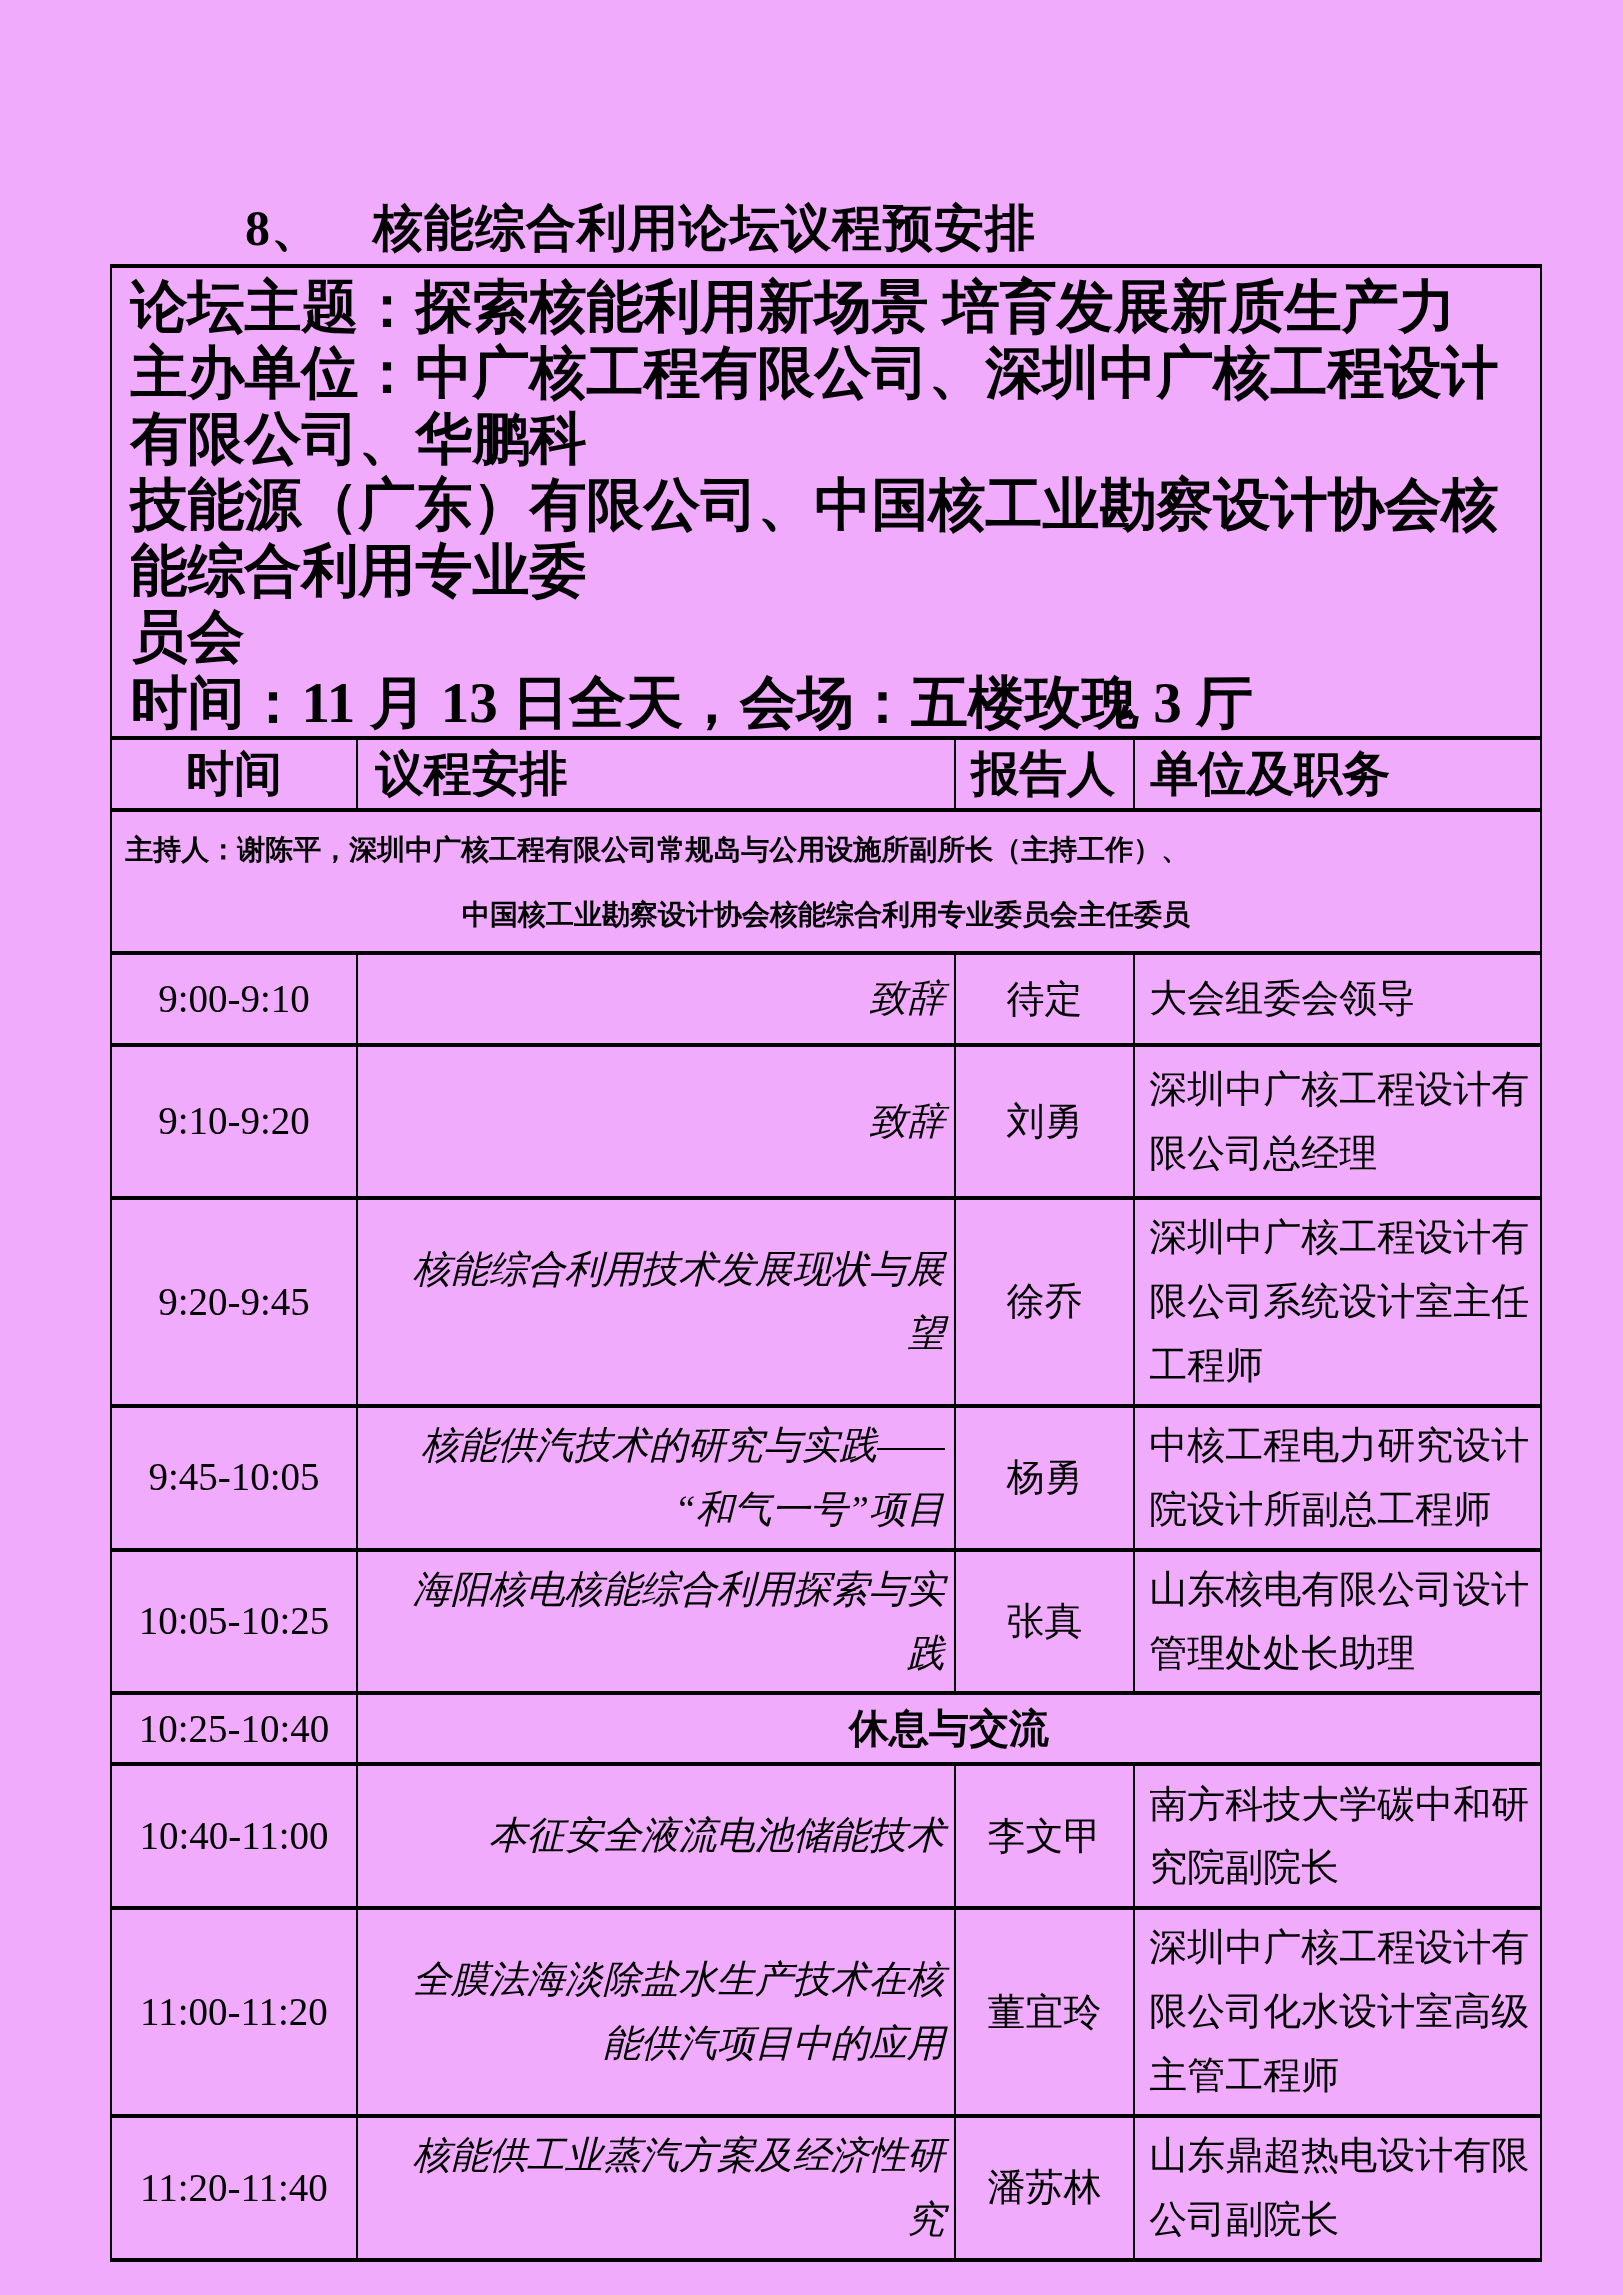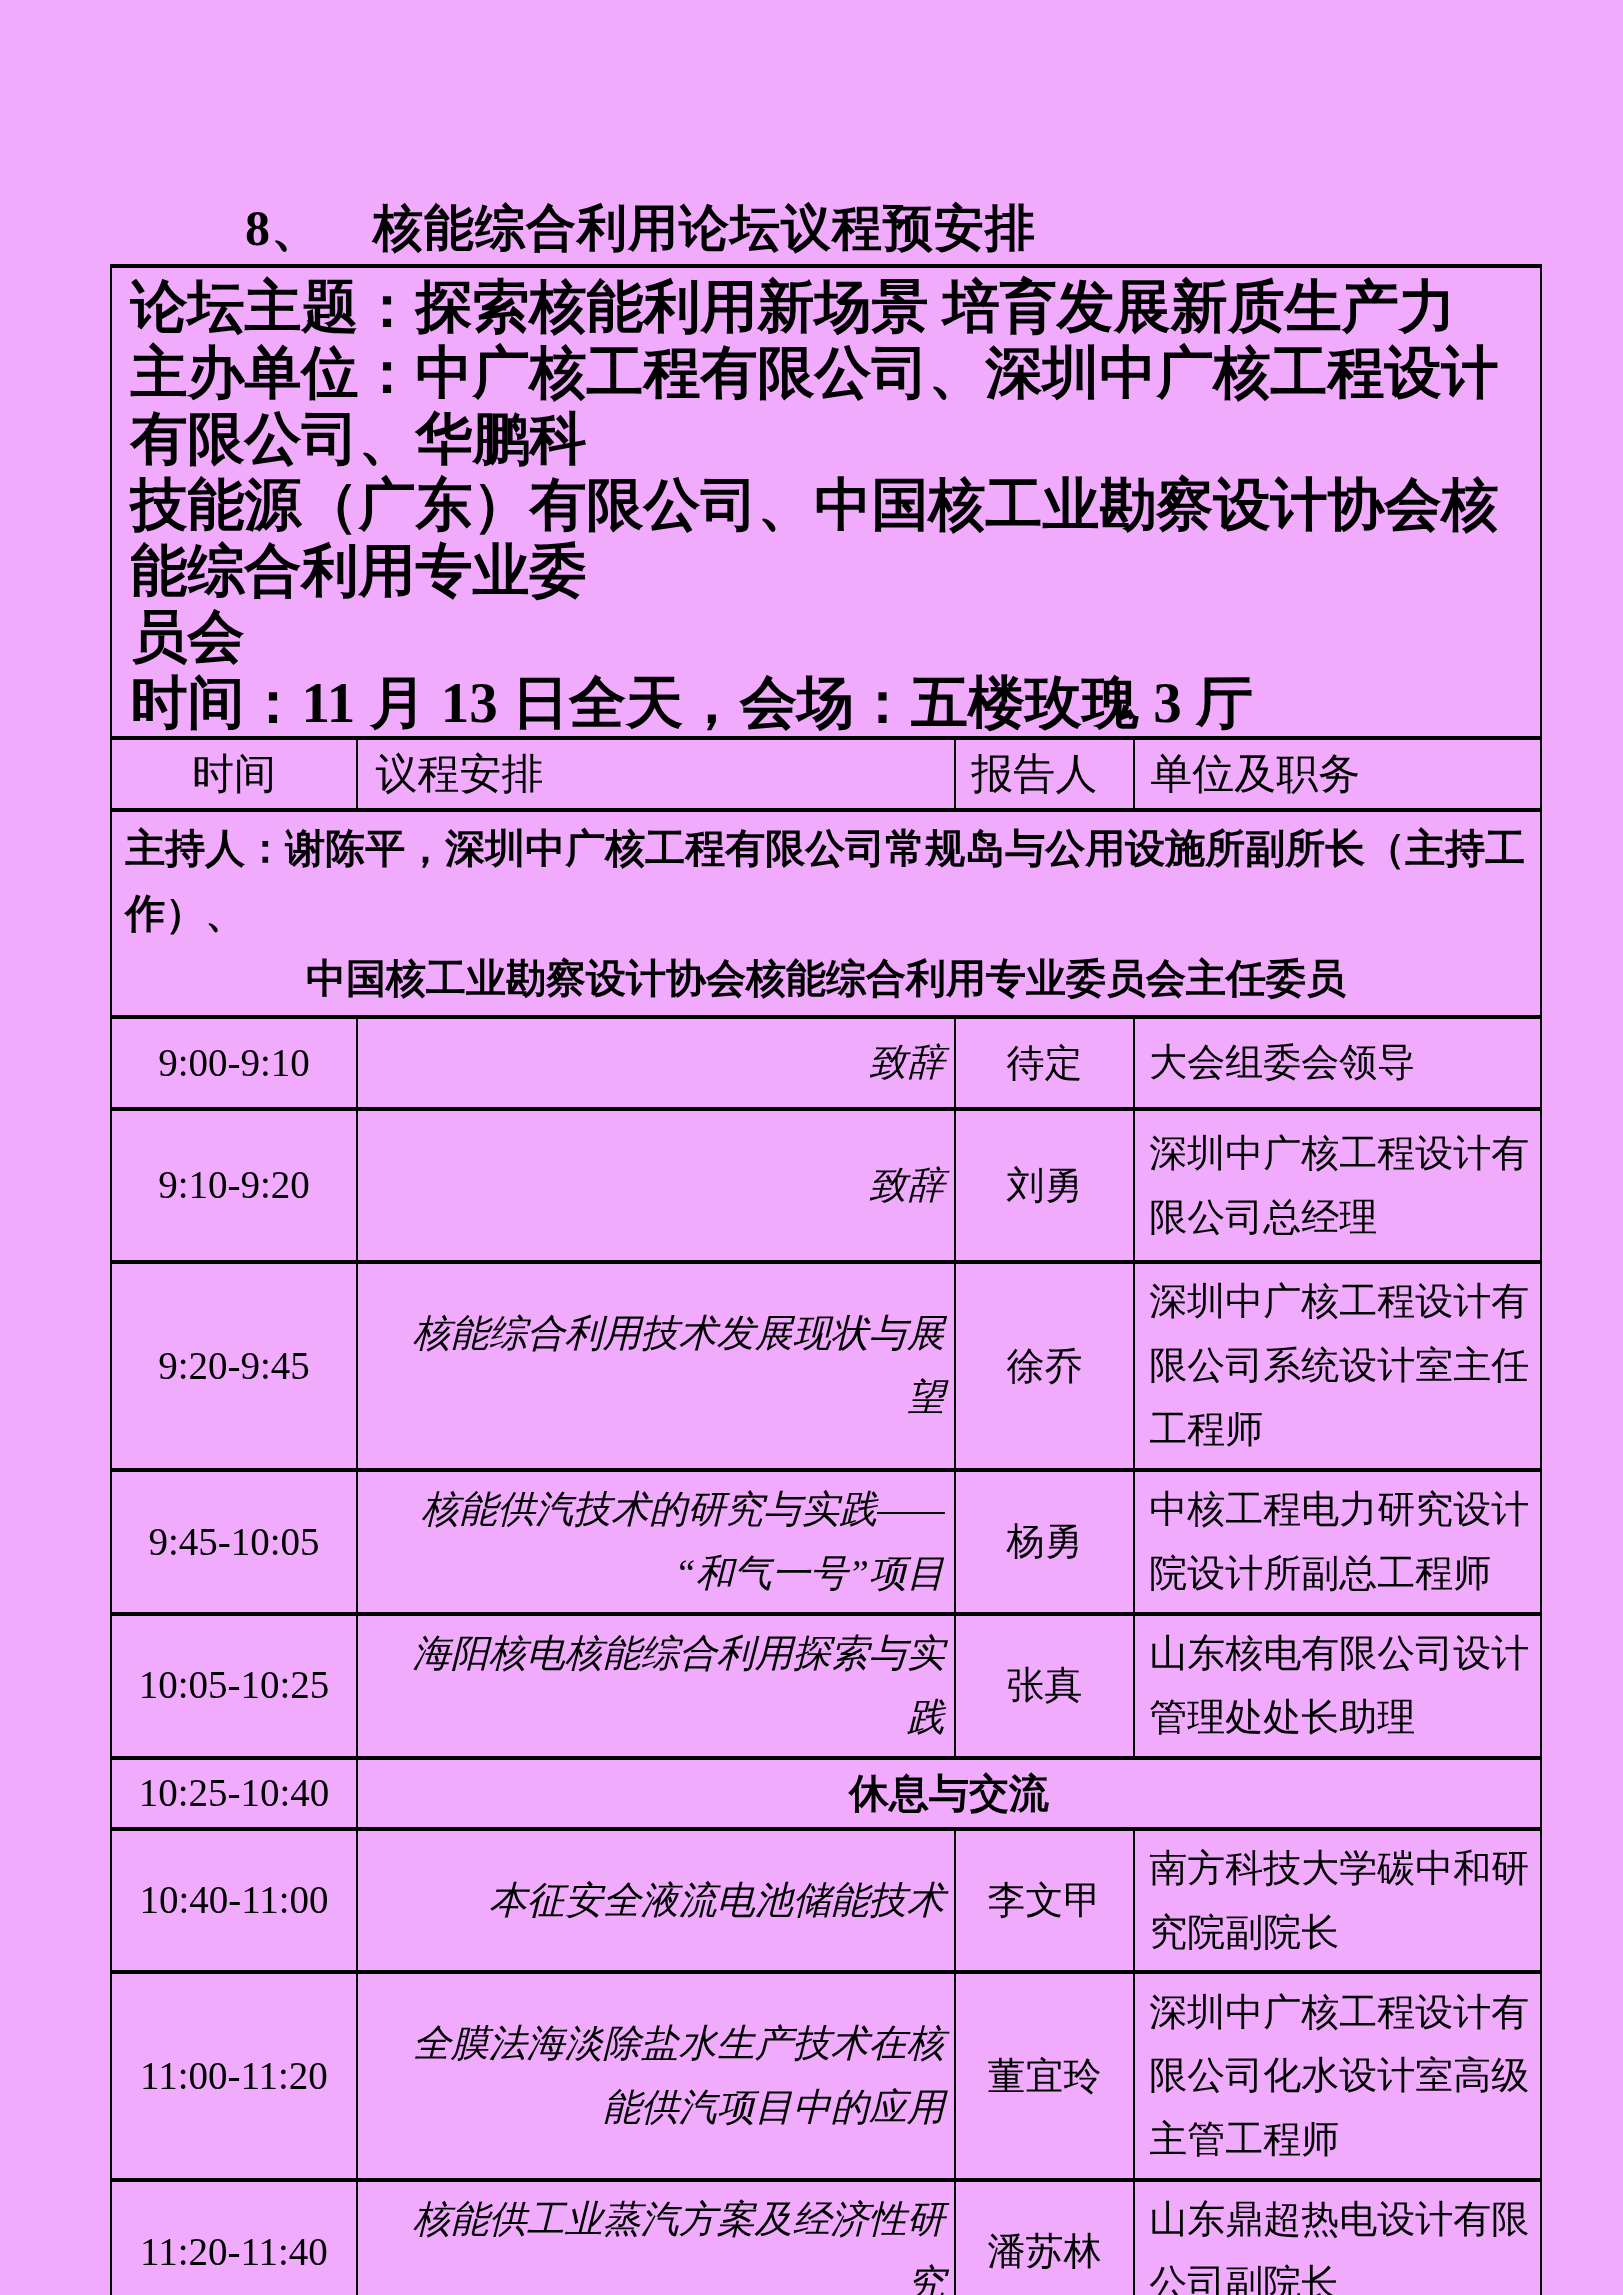--- a/index.html
+++ b/index.html
@@ -30,29 +30,29 @@
 
   
   .info-cell {
     vertical-align: top;
     padding: 6.1px 18.4px 0 18.4px;
     font-weight: bold; font-size: 57px; line-height: 66px;
     text-align: left;
   }
 
   
-  .hdr { font-weight: normal; font-size: 42px; }
+  .hdr { font-weight: bold; font-size: 48px; }
   .h-time { text-align: center; }
   .h-topic { text-align: left; padding-left: 17.4px; }
   .h-speaker { text-align: left; padding-left: 15.3px; }
   .h-aff { text-align: left; padding-left: 15.3px; margin-left: 8px; }
 
   
   .moderator-cell {
-    font-weight: bold; font-size: 40px; line-height: 65px;
+    font-weight: bold; font-size: 28px; line-height: 65px;
     padding: 4.1px 13.3px; text-align: left; margin-left: 20px;
   }
   .mod-line2 { text-align: center; }
 
   
   .c-time { text-align: center; font-size: 39px; line-height: 1.4; }
   .c-topic { text-align: right; font-size: 38px; line-height: 1.68; padding: 6.1px 9.2px 6.1px 21.5px; font-style: italic; }
   .c-speaker { text-align: center; font-size: 38px; line-height: 1.4; }
   .c-aff { text-align: left; font-size: 38px; line-height: 1.68; padding: 6.1px 6.1px 6.1px 14.3px; }
 

